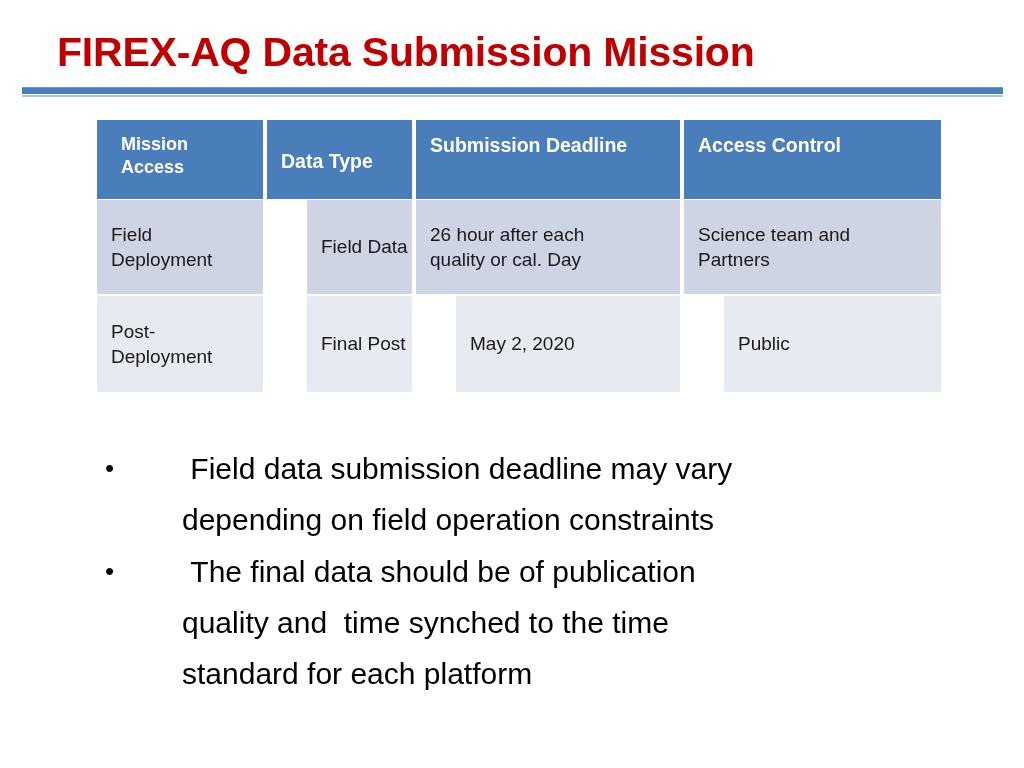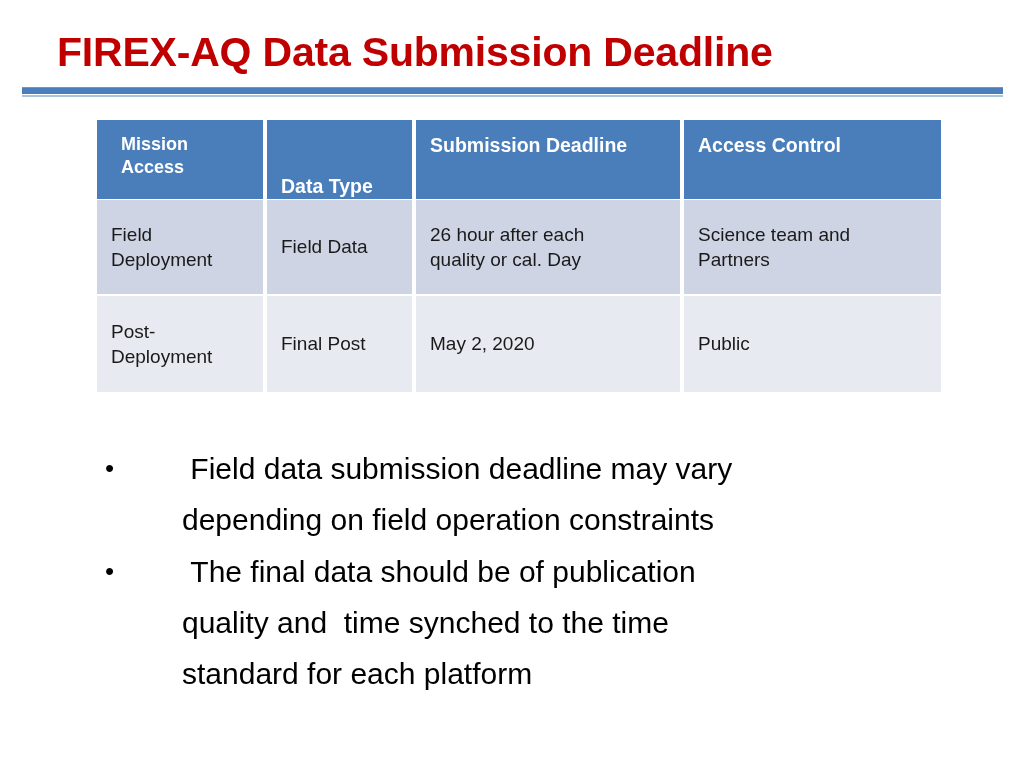--- a/index.html
+++ b/index.html
@@ -84,21 +84,21 @@
     background: #4a7ebb;
     color: #ffffff;
     font-weight: bold;
     height: 79px;
     padding: 13px 0 0 14px;
     line-height: 1.28;
     box-sizing: border-box;
   }
   .hdr-cell.center-v {
     display: flex;
-    align-items: flex-end;
+    align-items: center;
     padding-top: 4px;
     padding-bottom: 0;
   }
   .hdr-small { font-size: 18px; padding-left: 24px; }
   .hdr-normal { font-size: 19.5px; }
 
   
   .body-row-a td { height: 96px; background: #ffffff; }
   .body-row-b td { height: 98px; background: #ffffff; }
 
@@ -113,20 +113,21 @@
   .body-row-a .bcell { background: #ced4e4; }
   .body-row-b .bcell { background: #e7eaf1; height: 96px; }
 
   .bcell.two-line {
     display: flex;
     align-items: center;
   }
   .bcell.mid {
     display: flex;
     align-items: center;
+    margin-left: 40px;
   }
   .bcell .txt { display: block; }
 
   
   .gapcol { width: 4px; }
 
   
   #bullet-list {
     position: absolute;
     left: 100px;
@@ -150,21 +151,21 @@
   }
   .bullet-item .btext {
     display: block;
     white-space: pre-wrap;
     margin-left: 45px;
   }
 </style>
 </head>
 <body>
 
-<div id="slide-title">FIREX-AQ Data Submission Deadline</div>
+<div id="slide-title">FIREX-AQ Data Submission Mission</div>
 
 <div id="title-divider">
   <div class="rule-thick"></div>
   <div class="rule-thin"></div>
 </div>
 
 <table id="schedule-table">
   <colgroup>
     <col style="width:166px">
     <col class="gapcol" style="width:4px">

